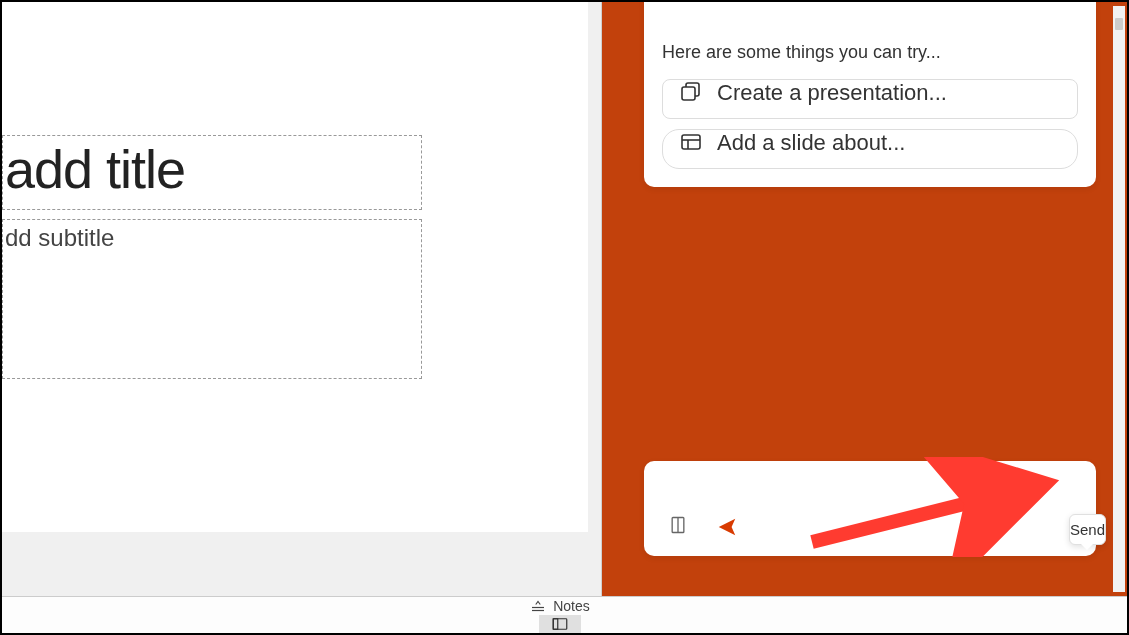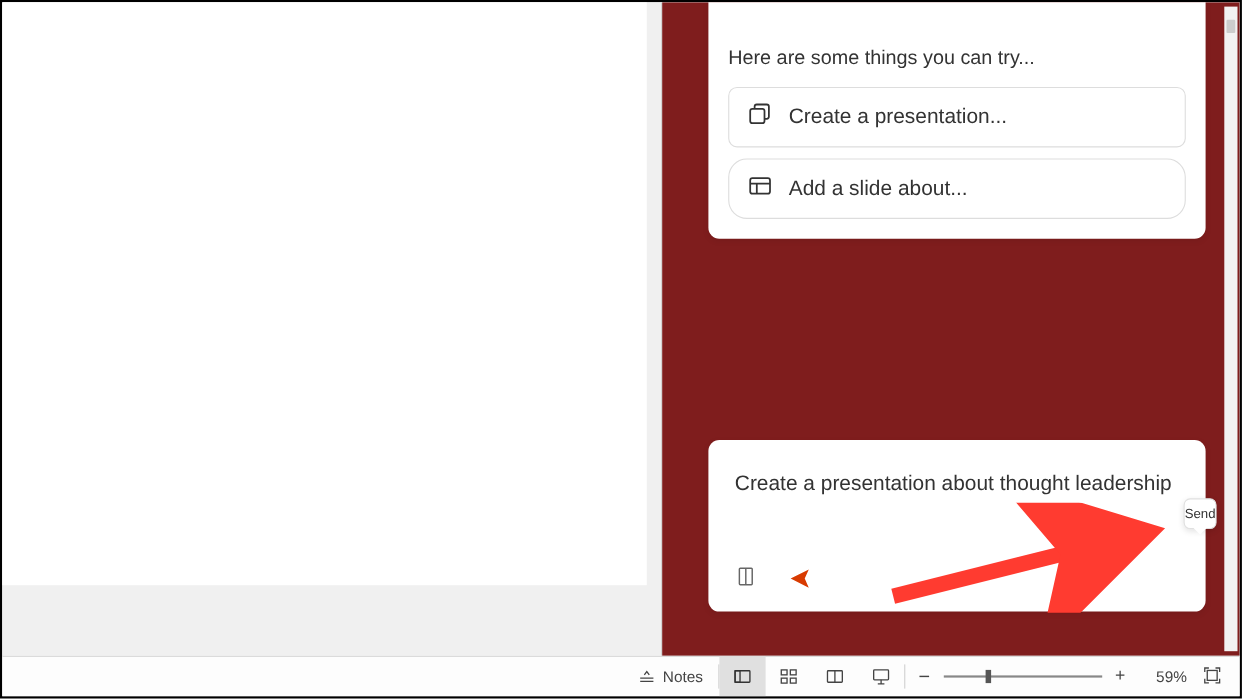--- a/index.html
+++ b/index.html
@@ -47,21 +47,21 @@
       border: 1px dashed #999;
       font-size: 24px;
       font-weight: 300;
       color: #444;
       padding: 4px 0 0 2px;
       overflow: hidden;
       white-space: nowrap;
     }
     .copilot-panel {
       flex: 1;
-      background: #7f1d1d;
+      background: #c2410c;
       position: relative;
       padding: 0 12px;
     }
     .scrollbar-track {
       position: absolute;
       right: 2px; top: 4px;
       width: 12px;
       height: calc(100% - 8px);
       background: #f2f2f2;
     }
@@ -82,29 +82,28 @@
       padding: 0 18px 18px 18px;
     }
     .suggest-text {
       font-size: 18px;
       color: #333;
       margin: 50px 0 16px 0;
       font-weight: 400;
     }
     .suggest-btn {
       width: 100%;
-      height: 55px;
+      height: 40px;
       border: 1px solid #ddd;
       background: #fff;
       border-radius: 8px;
       display: flex;
-      align-items: center;
       gap: 14px;
       padding: 0 16px;
-      font-size: 19px;
+      font-size: 22px;
       color: #333;
       margin-bottom: 10px;
       cursor: pointer;
     }
     .suggest-btn:last-child { margin-bottom: 0; border-radius: 17px; }
     .suggest-btn svg { flex-shrink: 0; }
     .input-card {
       position: absolute;
       bottom: 40px; left: 42px;
       width: 452px;
@@ -134,21 +133,21 @@
       display: flex;
       align-items: center;
     }
     .tooltip {
       position: absolute;
       top: 53px; right: -10px;
       background: #fff;
       border: 1px solid #e0e0e0;
       border-radius: 6px;
       padding: 6px 0;
-      font-size: 12px;
+      font-size: 15px;
       color: #333;
       box-shadow: 0 2px 6px rgba(0,0,0,0.12);
       text-align: right;
     }
     .tooltip::after {
       content: '';
       position: absolute;
       bottom: -6px; left: 50%;
       transform: translateX(-50%);
       border: 6px solid transparent;
@@ -163,20 +162,21 @@
     .status-bar {
       height: 37px;
       border-top: 1px solid #ccc;
       background: #fdfdfd;
       display: flex;
       align-items: center;
       padding: 0 10px 0 0;
       gap: 0;
       font-size: 14px;
       color: #444;
+      flex-direction: column;
     }
     .status-spacer { flex: 1; }
     .notes-btn {
       display: flex; align-items: center; gap: 6px;
       padding: 0 14px; height: 100%;
       cursor: pointer;
     }
     .view-btn {
       width: 42px; height: 100%;
       display: flex; align-items: center; justify-content: center;
@@ -200,20 +200,22 @@
     .zoom-pct { margin-left: 16px; }
     .fit-btn { padding: 0 6px; cursor: pointer; }
     .divider { width: 1px; height: 22px; background: #d0d0d0; }
   </style>
 </head>
 <body>
 
 <div class="main-area">
   <div class="slide-area">
     <div class="slide-canvas">
+      <div class="title-box">add title</div>
+      <div class="subtitle-box">dd subtitle</div>
     </div>
   </div>
 
   <div class="copilot-panel">
     <div class="suggest-card">
       <div class="suggest-text">Here are some things you can try...</div>
       <button class="suggest-btn">
         <span>
           <svg width="24" height="24" viewBox="0 0 24 24" fill="none" stroke="#333" stroke-width="1.6">
             <rect x="7" y="3" width="13" height="13" rx="2"></rect>
@@ -229,21 +231,20 @@
             <line x1="3" y1="10" x2="21" y2="10"></line>
             <line x1="9" y1="10" x2="9" y2="19"></line>
           </svg>
         </span>
         <span>Add a slide about...</span>
       </button>
     </div>
 
     <div class="input-card">
       <div class="tooltip">Send</div>
-      <div class="input-text">Create a presentation about thought leadership</div>
       <div class="input-footer">
         <div class="footer-icons">
           <span style="cursor:pointer">
             <svg width="20" height="20" viewBox="0 0 24 24" fill="none" stroke="#666" stroke-width="1.6">
               <rect x="5" y="3" width="14" height="18" rx="1"></rect>
               <line x1="12" y1="3" x2="12" y2="21"></line>
             </svg>
           </span>
           <span class="send-btn">
             <svg width="22" height="22" viewBox="0 0 24 24" fill="#d83b01">

